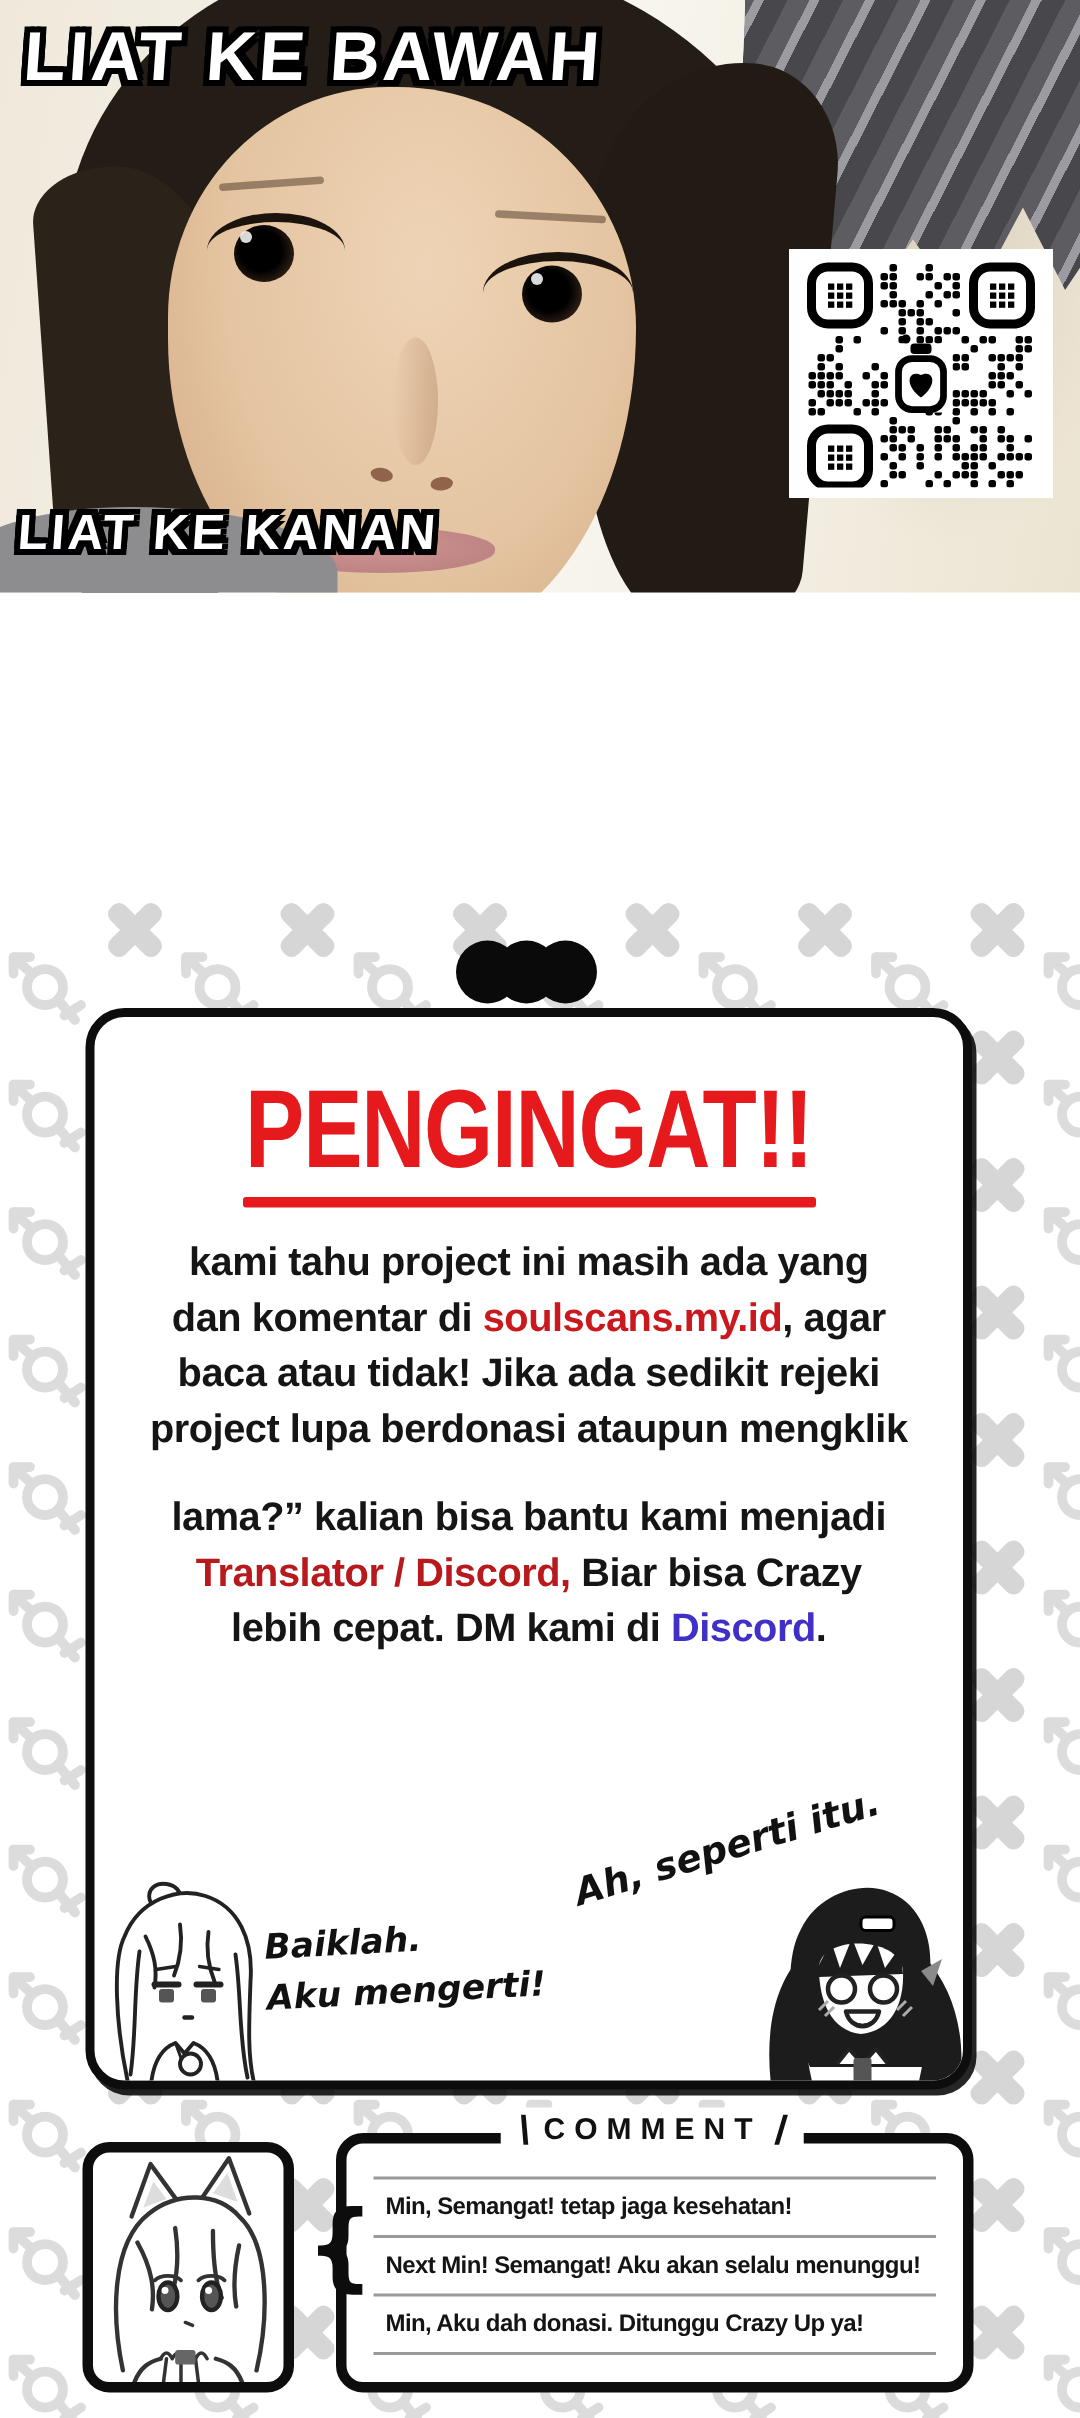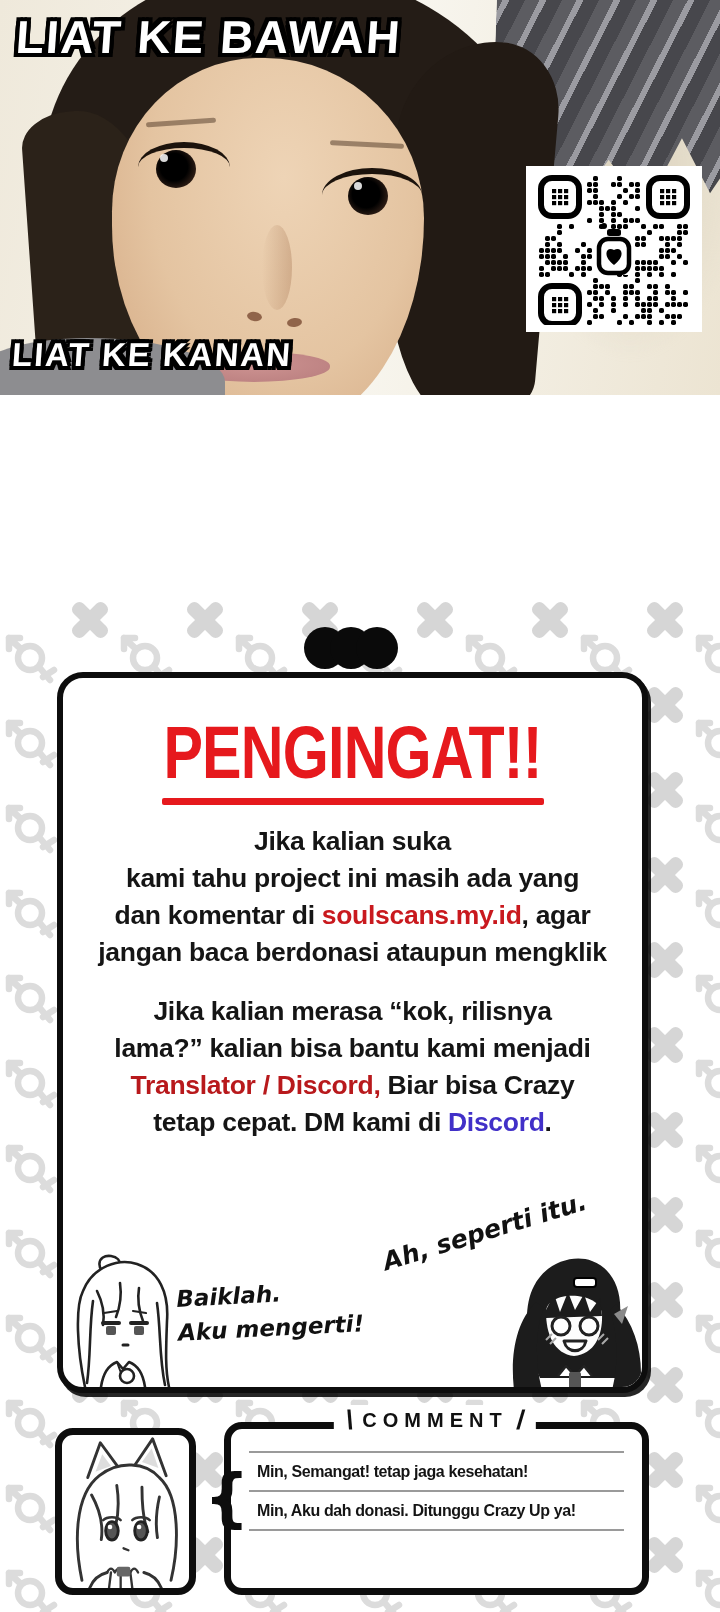--- a/index.html
+++ b/index.html
@@ -1238,31 +1238,30 @@
     <circle cx="48" cy="22" r="21" fill="#0a0a0a"></circle>
     <circle cx="74" cy="22" r="21" fill="#0a0a0a"></circle>
   </svg>
 </div>
 
 <div id="card">
   <div class="title-wrap"><span class="title">PENGINGAT!!</span></div>
   <div class="underline"></div>
 
   <div class="para" id="para1">
-    <div>Jika kalian suka</div>
     <div>kami tahu project ini masih ada yang</div>
     <div><span>dan komentar di </span><span class="red-link">soulscans.my.id</span><span>, agar</span></div>
-    <div>jangan baca berdonasi ataupun mengklik</div>
+    <div>baca atau tidak! Jika ada sedikit rejeki</div>
+    <div>project lupa berdonasi ataupun mengklik</div>
   </div>
 
   <div class="para" id="para2">
-    <div>Jika kalian merasa “kok, rilisnya</div>
     <div>lama?” kalian bisa bantu kami menjadi</div>
     <div><span class="dark-red">Translator / Discord,</span><span> Biar bisa Crazy</span></div>
-    <div><span>tetap cepat. DM kami di </span><span class="indigo">Discord</span><span>.</span></div>
+    <div><span>lebih cepat. DM kami di </span><span class="indigo">Discord</span><span>.</span></div>
   </div>
 
   <div id="chars">
     <svg id="chibi-left" width="112" height="142" viewBox="0 0 112 142" fill="none" stroke="#222" stroke-width="2.6" stroke-linecap="round" stroke-linejoin="round">
       <path d="M42,25 C28,22 30,5 44,7 C57,9 55,23 46,25" fill="#fff"></path>
       <path d="M18,138 C10,100 8,58 16,42 C26,17 52,9 70,15 C92,22 102,44 100,72 C99,100 98,120 102,138" fill="#fff"></path>
       <path d="M30,42 C36,54 38,64 36,76"></path>
       <path d="M53,34 C55,48 53,58 49,68"></path>
       <path d="M72,39 C70,52 72,62 76,72"></path>
       <path d="M26,52 C22,80 24,106 20,134"></path>
@@ -1326,20 +1325,21 @@
     <rect x="56" y="136" width="14" height="10" rx="2" fill="#666" stroke="none"></rect>
     <path d="M28,158 C32,148 38,144 46,142 M102,158 C98,148 92,144 84,142"></path>
   </svg>
 </div>
 
 <div id="comment-brace">{</div>
 
 <div id="comment-panel">
   <div id="comment-rows">
     <div class="comment-row">Min, Semangat! tetap jaga kesehatan!</div>
+    <div class="comment-row">Next Min! Semangat! Aku akan selalu menunggu!</div>
     <div class="comment-row">Min, Aku dah donasi. Ditunggu Crazy Up ya!</div>
   </div>
 </div>
 
 <div id="comment-header">
   <span class="slash">\</span>
   <span class="word">COMMENT</span>
   <span class="slash">/</span>
 </div>
 

